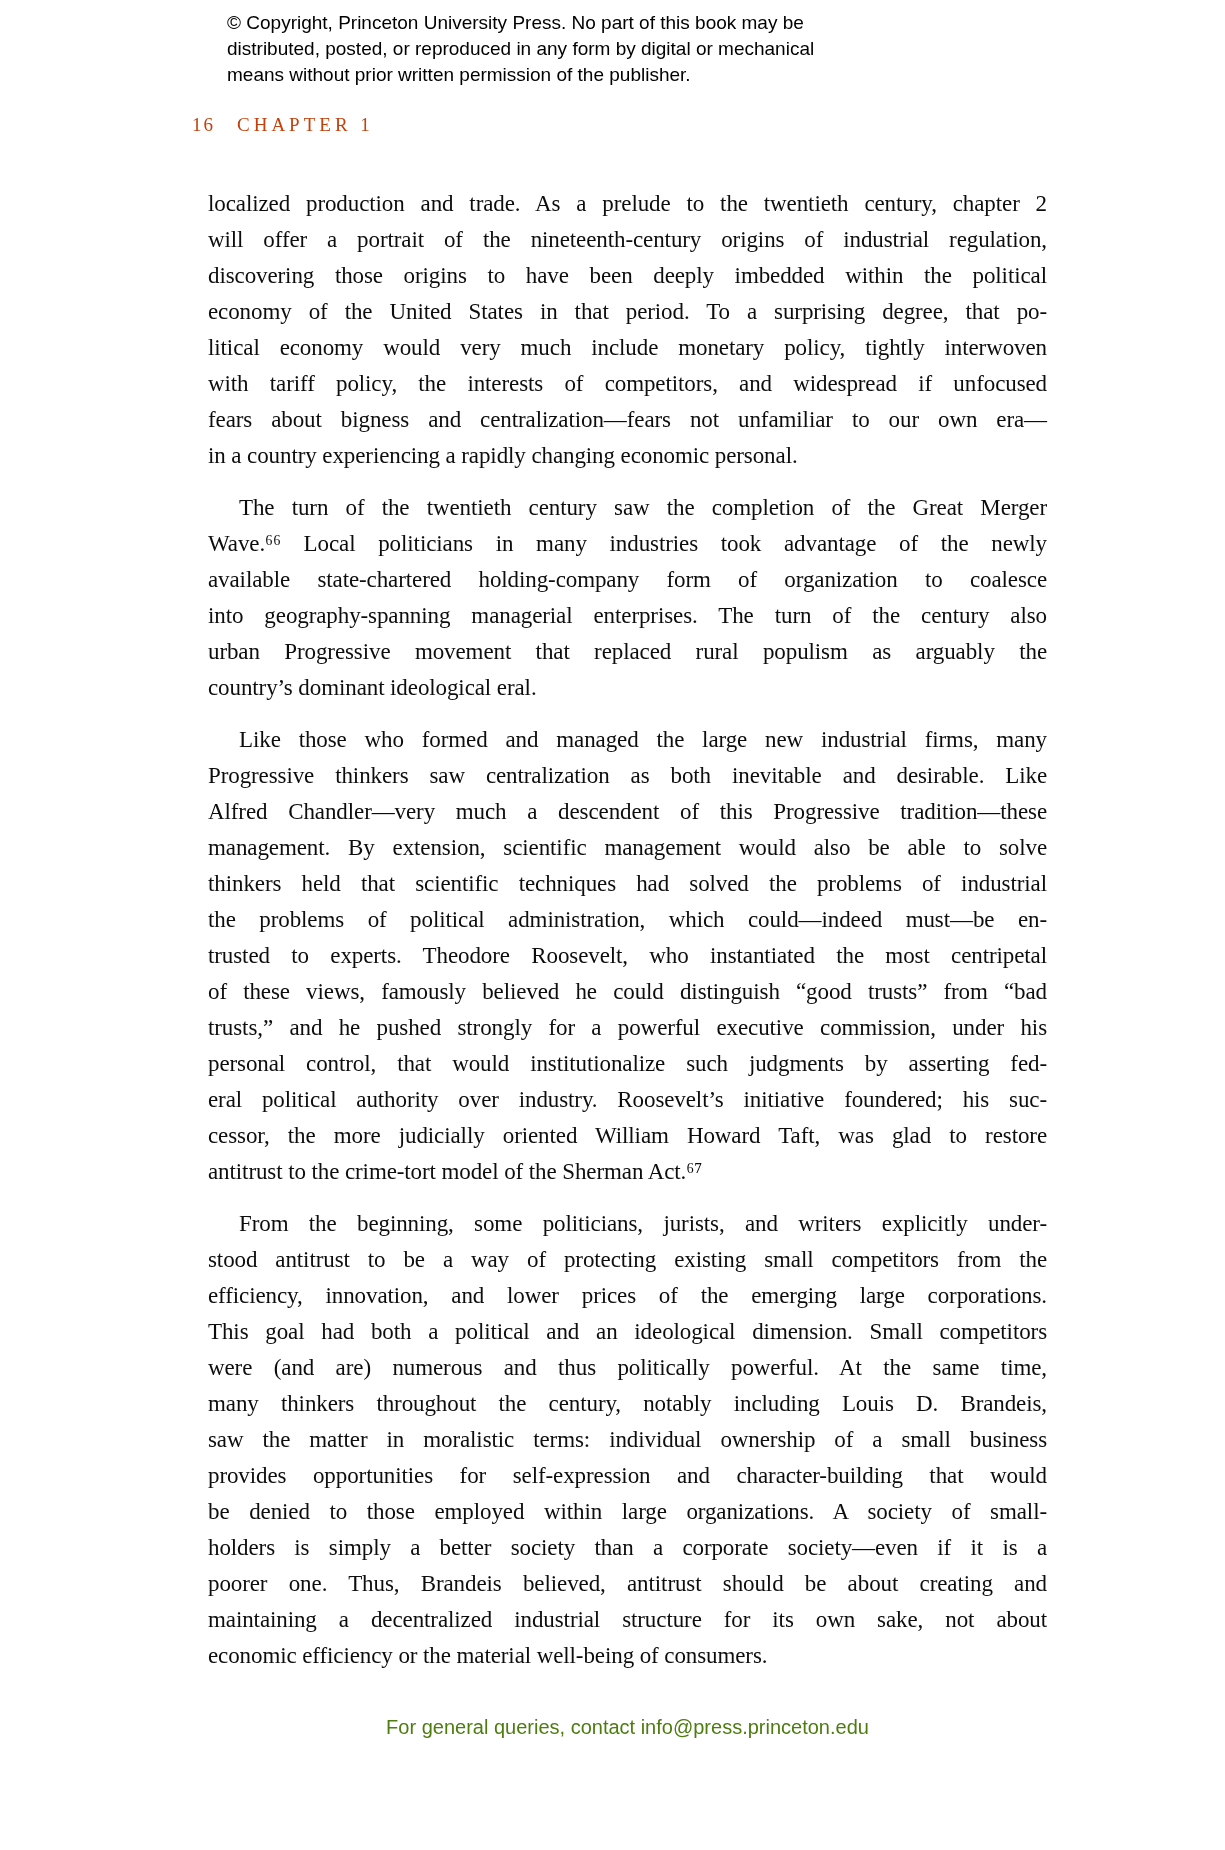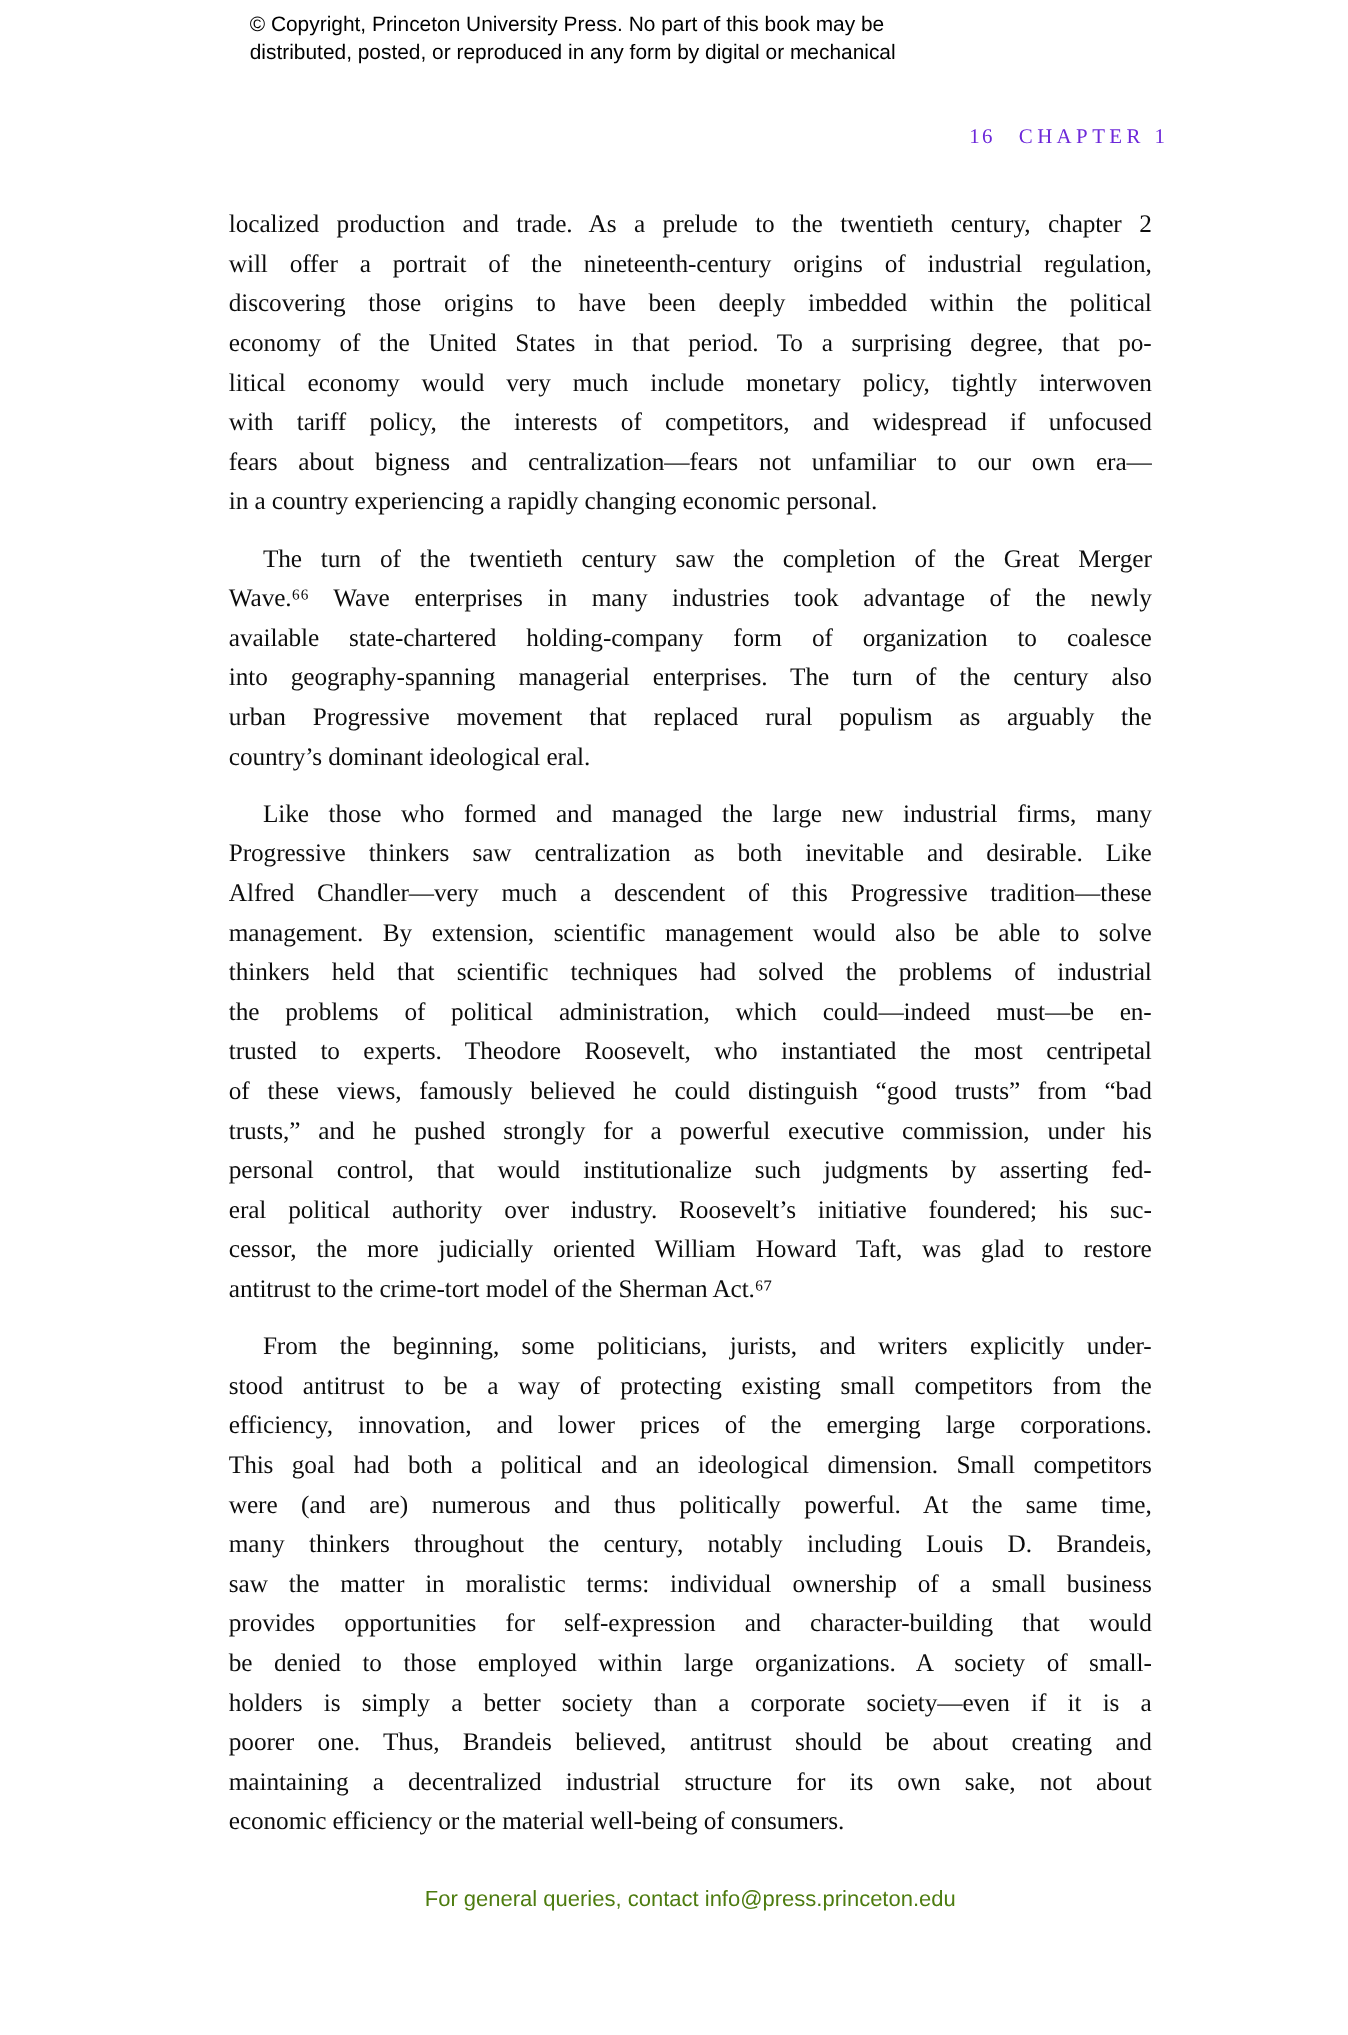--- a/index.html
+++ b/index.html
@@ -18,23 +18,23 @@
     font-family: "Liberation Sans", "DejaVu Sans", sans-serif;
     font-size: 19px;
     line-height: 26px;
     color: #000;
   }
   .running-header {
     position: absolute;
     left: 192px;
     top: 114px;
     width: 871px;
-    text-align: right;
+    text-align: left;
     font-size: 19px;
-    color: #6d28d9;
+    color: #c2410c;
   }
   .running-header .folio {
     letter-spacing: 2px;
     margin-right: 22px;
   }
   .running-header .chapter {
     letter-spacing: 4px;
   }
   .body-text {
     position: absolute;
@@ -68,40 +68,41 @@
     font-size: 20px;
     color: #4d7c0f;
   }
 </style>
 </head>
 <body>
 
 <div class="copyright">
   <div>© Copyright, Princeton University Press. No part of this book may be</div>
   <div>distributed, posted, or reproduced in any form by digital or mechanical</div>
+  <div>means without prior written permission of the publisher.</div>
 </div>
 
 <div class="running-header">
   <span class="folio">16</span><span class="chapter">CHAPTER 1</span>
 </div>
 
 <div class="body-text">
     <div class="para">
       <div class="line first">localized production and trade. As a prelude to the twentieth century, chapter 2</div>
       <div class="line">will offer a portrait of the nineteenth-century origins of industrial regulation,</div>
       <div class="line">discovering those origins to have been deeply imbedded within the political</div>
       <div class="line">economy of the United States in that period. To a surprising degree, that po-</div>
       <div class="line">litical economy would very much include monetary policy, tightly interwoven</div>
       <div class="line">with tariff policy, the interests of competitors, and widespread if unfocused</div>
       <div class="line">fears about bigness and centralization—fears not unfamiliar to our own era—</div>
       <div class="line last">in a country experiencing a rapidly changing economic personal.</div>
     </div>
     <div class="para indent">
       <div class="line first">The turn of the twentieth century saw the completion of the Great Merger</div>
-      <div class="line">Wave.⁶⁶ Wave enterprises in many industries took advantage of the newly</div>
+      <div class="line">Wave.⁶⁶ Local politicians in many industries took advantage of the newly</div>
       <div class="line">available state-chartered holding-company form of organization to coalesce</div>
       <div class="line">into geography-spanning managerial enterprises. The turn of the century also</div>
       <div class="line">urban Progressive movement that replaced rural populism as arguably the</div>
       <div class="line last">country’s dominant ideological eral.</div>
     </div>
     <div class="para indent">
       <div class="line first">Like those who formed and managed the large new industrial firms, many</div>
       <div class="line">Progressive thinkers saw centralization as both inevitable and desirable. Like</div>
       <div class="line">Alfred Chandler—very much a descendent of this Progressive tradition—these</div>
       <div class="line">management. By extension, scientific management would also be able to solve</div>

